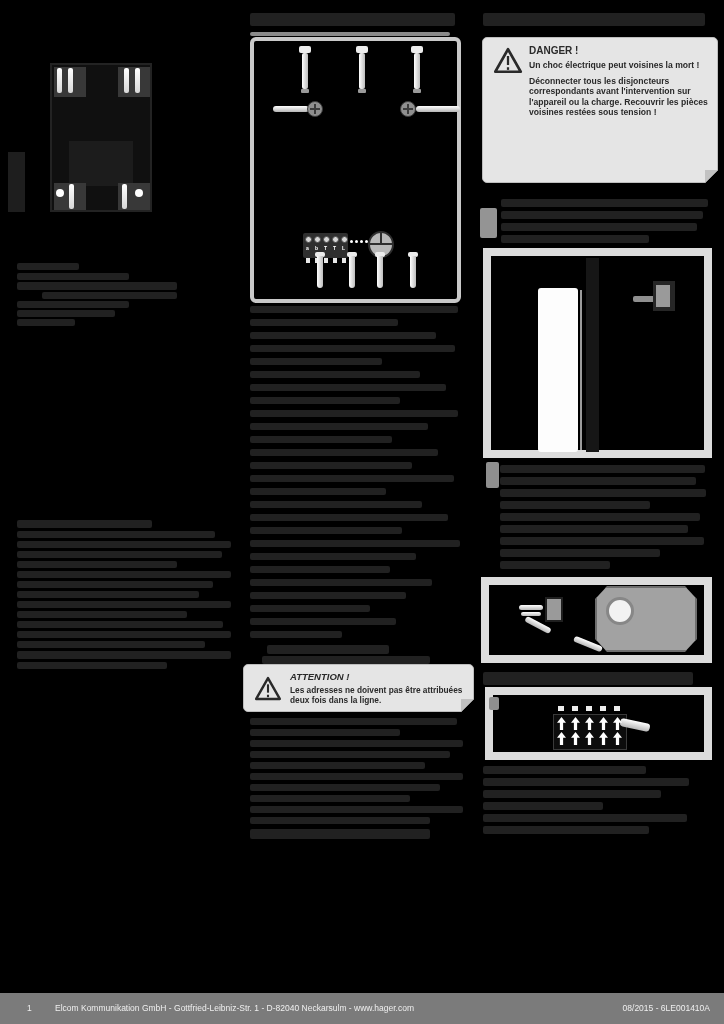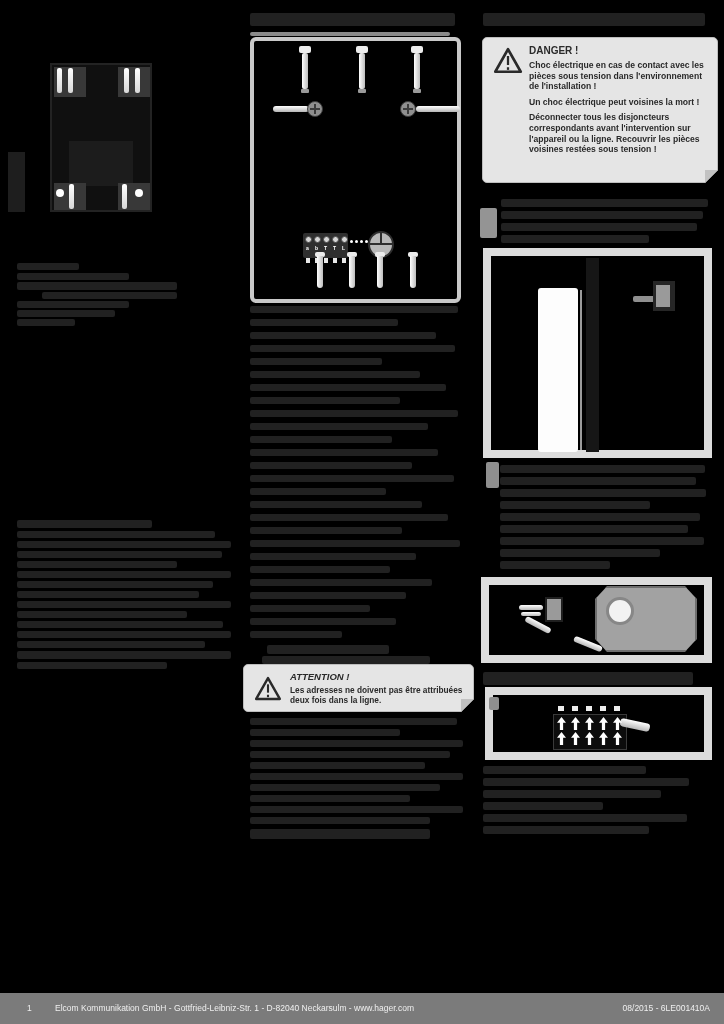--- a/index.html
+++ b/index.html
@@ -159,23 +159,22 @@
   <div class="fold" style="left:461px;top:699px;position:absolute;"></div>
 
   <div class="abs warnbox" style="left:482px;top:37px;width:236px;height:146px;">
     <svg class="warn-icon" style="width:30px;height:27px;" viewBox="0 0 40 36">
       <path d="M20 3 L37 33 L3 33 Z" fill="none" stroke="#2a2a2a" stroke-width="3.5" stroke-linejoin="round"></path>
       <rect x="18.5" y="12" width="3" height="12" fill="#2a2a2a"></rect>
       <rect x="18.5" y="27" width="3" height="3.5" fill="#2a2a2a"></rect>
     </svg>
     <div class="warn-text">
       <div class="warn-title">DANGER !</div>
-      <div class="warn-p">Choc électrique en cas de contact avec les pièces sous tension dans l'environnement de l'installation !</div>
       <div class="warn-p">Un choc électrique peut voisines la mort !</div>
-      <div class="warn-p">Déconnecter tous les disjoncteurs correspondants avant l'intervention sur l'appareil ou la ligne. Recouvrir les pièces voisines restées sous tension !</div>
+      <div class="warn-p">Déconnecter tous les disjoncteurs correspondants avant l'intervention sur l'appareil ou la charge. Recouvrir les pièces voisines restées sous tension !</div>
     </div>
   </div>
   <div class="fold" style="left:705px;top:170px;position:absolute;"></div>
 
   <div class="abs rframe" style="left:483px;top:248px;width:229px;height:210px;"></div>
   <div class="abs dark-bar"></div>
   <div class="abs label-strip"></div>
   <div class="abs strip-shadow"></div>
   <div class="abs conn-line"></div>
   <div class="abs conn-pad"></div>

